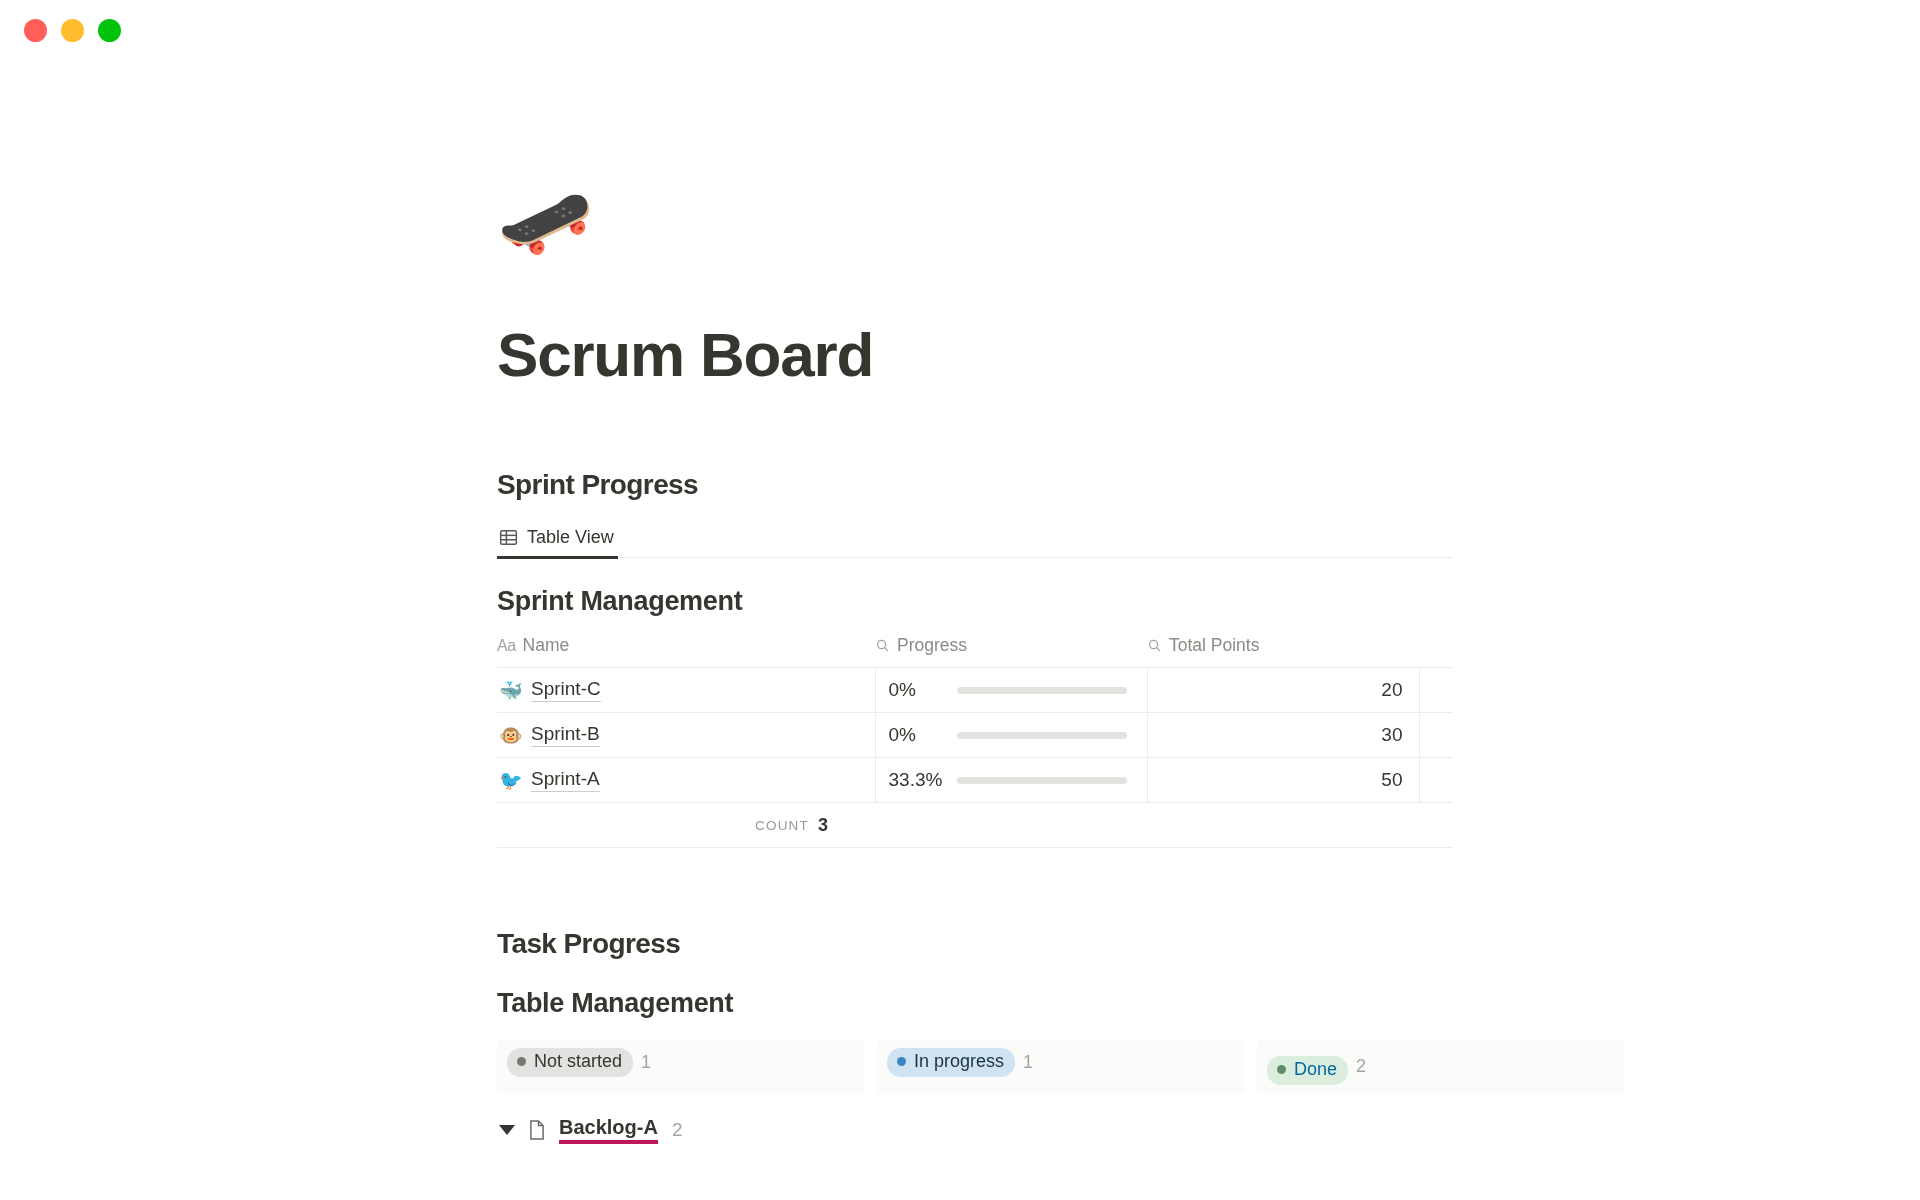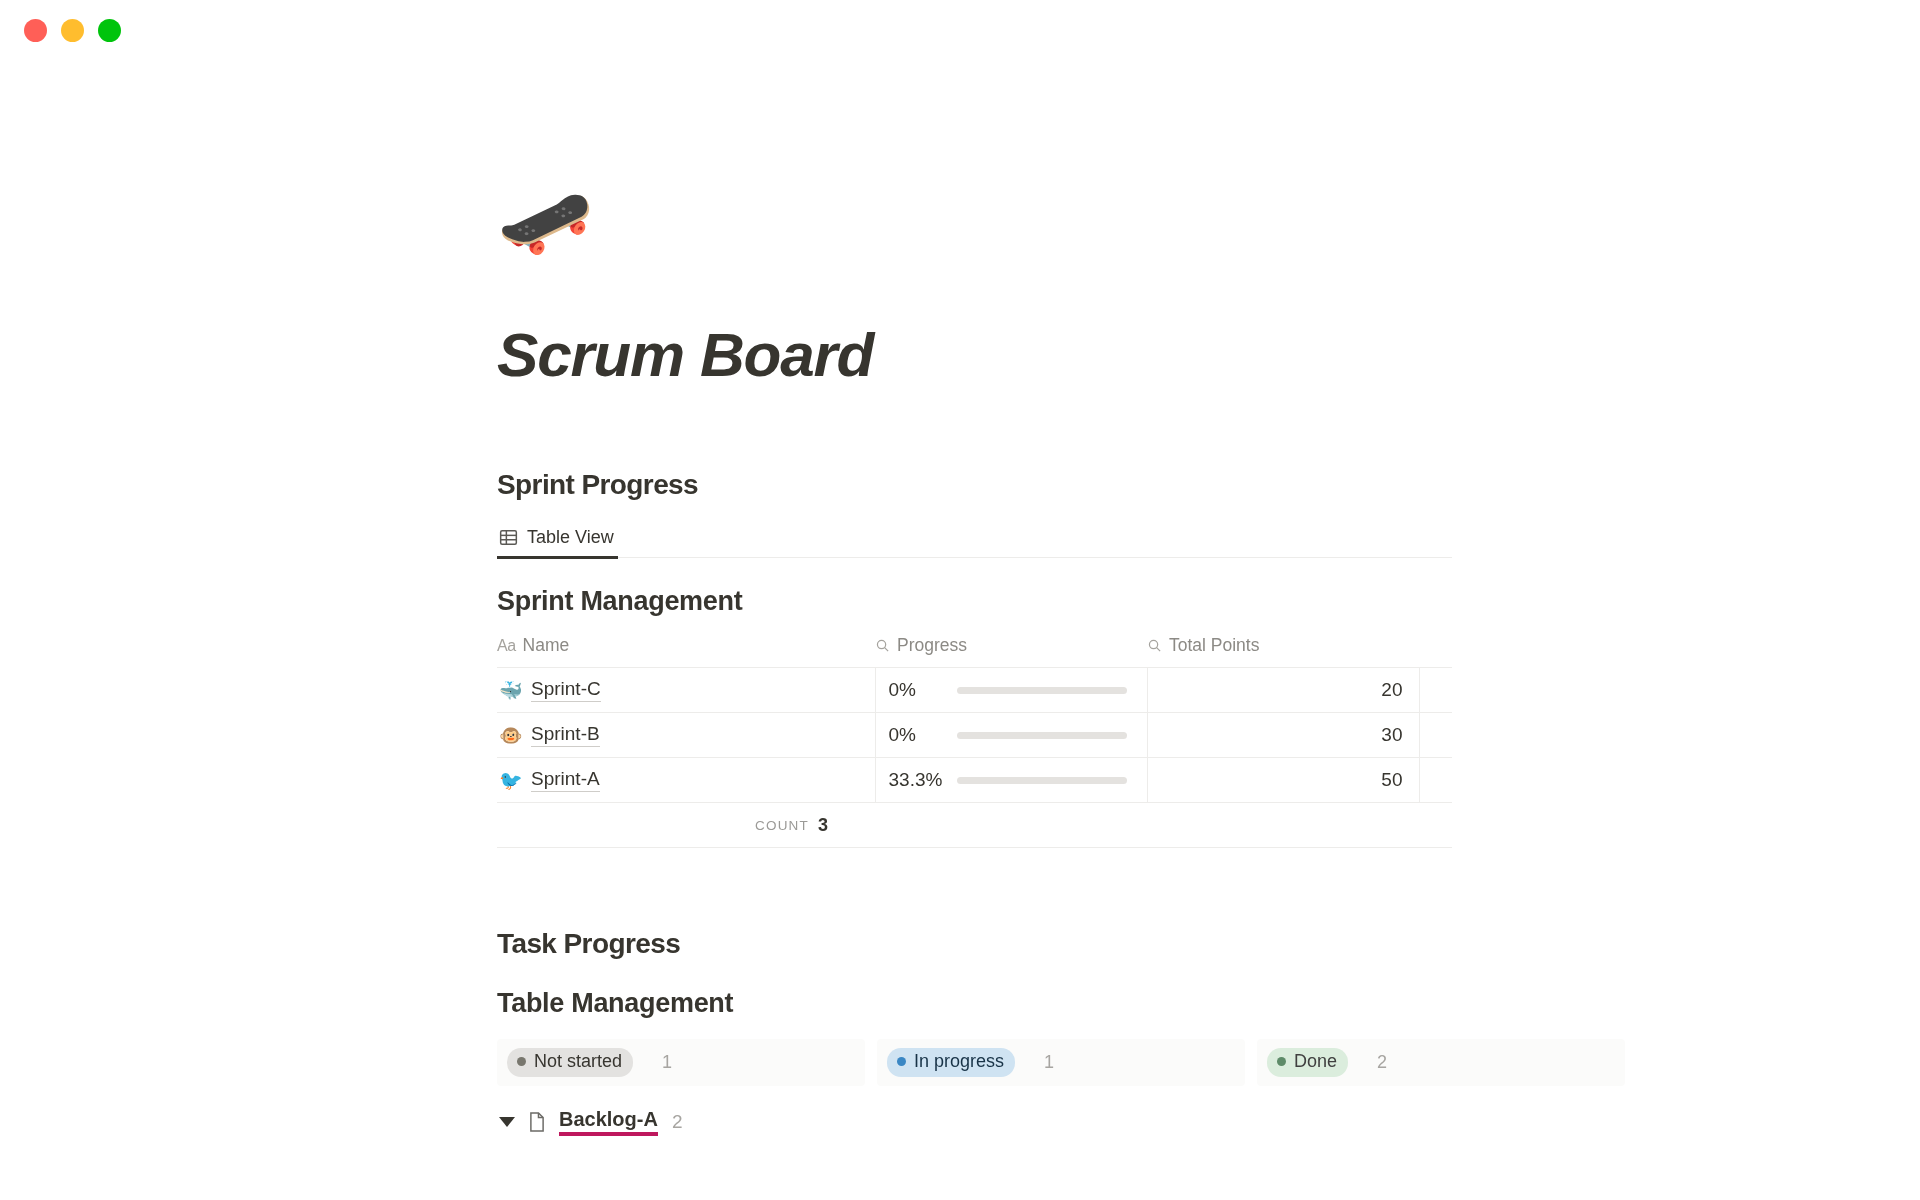--- a/index.html
+++ b/index.html
@@ -38,21 +38,20 @@
     user-select: none;
   }
 
   .page-title {
     font-size: 62px;
     font-weight: bold;
     letter-spacing: -1.2px;
     line-height: 1.1;
     color: #37352F;
     margin-top: 47px;
-    font-style: italic;
   }
 
   
   .section-heading {
     font-size: 28px;
     font-weight: bold;
     letter-spacing: -0.6px;
     color: #37352F;
     margin-top: 80px;
   }
@@ -177,21 +176,21 @@
     display: flex;
     gap: 12px;
   }
   .board-col {
     width: 368px;
     background: #FBFBFA;
     border-radius: 4px;
     padding: 9px 10px;
     min-height: 44px;
   }
-  .col-head { display: flex; align-items: center; gap: 29px; }
+  .col-head { display: flex; align-items: center; gap: 8px; }
   .pill {
     display: inline-flex;
     align-items: center;
     gap: 8px;
     border-radius: 14px;
     padding: 3px 11px 4px 10px;
     font-size: 18px;
     line-height: 1.2;
   }
   .pill-dot { width: 9px; height: 9px; border-radius: 50%; display: block; }
@@ -387,21 +386,21 @@
         <span class="pill" id="pill-1" style="background: rgb(207, 227, 242); color: rgb(24, 51, 71);">
           <span class="pill-dot" id="pilldot-1" style="background: rgb(58, 135, 196);"></span>
           <span>In progress</span>
         </span>
         <span class="col-count">1</span>
       </div>
     </div>
 
     <div class="board-col">
       <div class="col-head">
-        <span class="pill" id="pill-2" style="background: rgb(219, 237, 221); color: #404040;">
+        <span class="pill" id="pill-2" style="background: rgb(219, 237, 221); color: #0369a1; margin-top: 8px;">
           <span class="pill-dot" id="pilldot-2" style="background: rgb(94, 139, 105);"></span>
           <span>Done</span>
         </span>
         <span class="col-count">2</span>
       </div>
     </div>
 
   </div>
 
   <div class="group-row">

